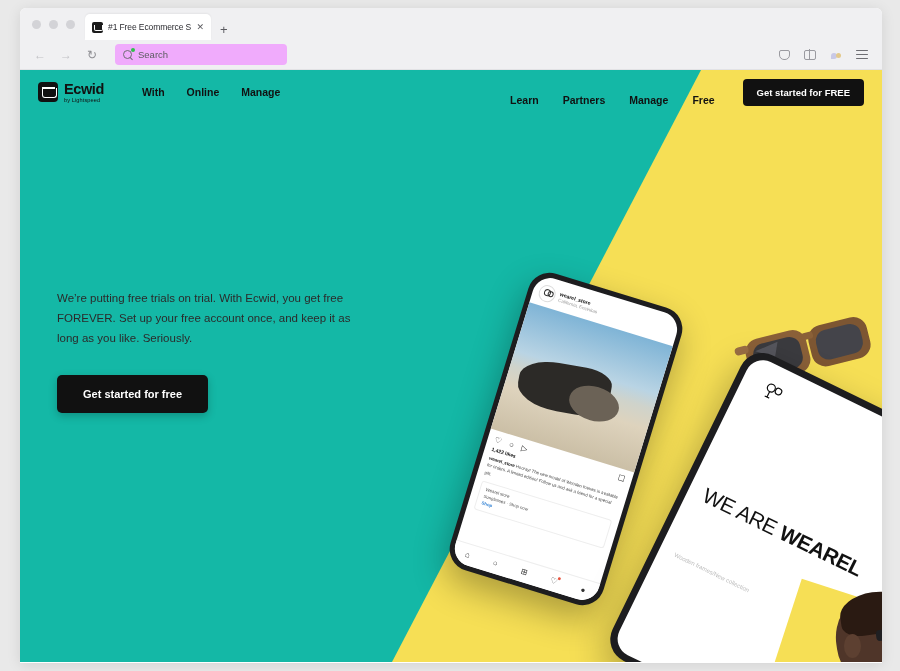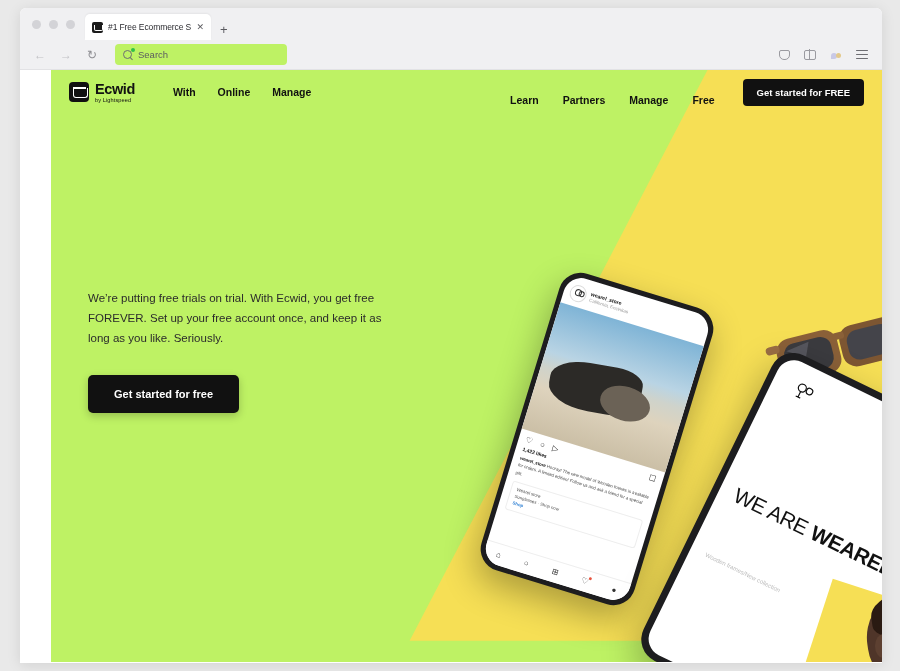--- a/index.html
+++ b/index.html
@@ -130,21 +130,21 @@
   }
   .url { font-size: 9.5px; color: #6e6e73; white-space: nowrap; }
   .url b { color: #1b1b1b; font-weight: 700; }
 
   .star { font-size: 11px; color: #9a9aa0; margin-left: 10px; }
 
   .searchbar {
     flex: 0 0 auto;
     width: 172px; height: 21px;
     margin-left: 9px;
-    background: #bef264;
+    background: #f0abfc;
     border-radius: 4px;
     display: flex; align-items: center; gap: 5px;
     padding: 0 8px;
   }
   .magnifier {
     position: relative; width: 10px; height: 10px; flex: 0 0 auto;
   }
   .magnifier::before {
     content: ""; position: absolute; left: 0; top: 0;
     width: 7px; height: 7px;
@@ -170,23 +170,22 @@
   .sync { width: 12px; height: 10px; position: relative; }
   .sync::before { content:""; position:absolute; left:1px; bottom:1px; width:6px; height:6px; border-radius:50% 50% 50% 0; background:#c9c9e6; }
   .sync::after { content:""; position:absolute; right:1px; bottom:2px; width:5px; height:5px; border-radius:50%; background:#e3c98c; }
   .burger { width: 12px; height: 9px; display:flex; flex-direction:column; justify-content:space-between; }
   .burger i { display:block; height:1.4px; background:#6e6e73; border-radius:1px; }
 
   
   .viewport {
     position: relative;
     height: 592px;
-    background: #bef264;
+    background: #14b8a6;
     overflow: hidden;
-    margin-left: 31px;
   }
 
   
   .yellow-shape {
     position: absolute;
     left: 0; top: 0; right: 0; bottom: 0;
     pointer-events: none;
   }
 
   

